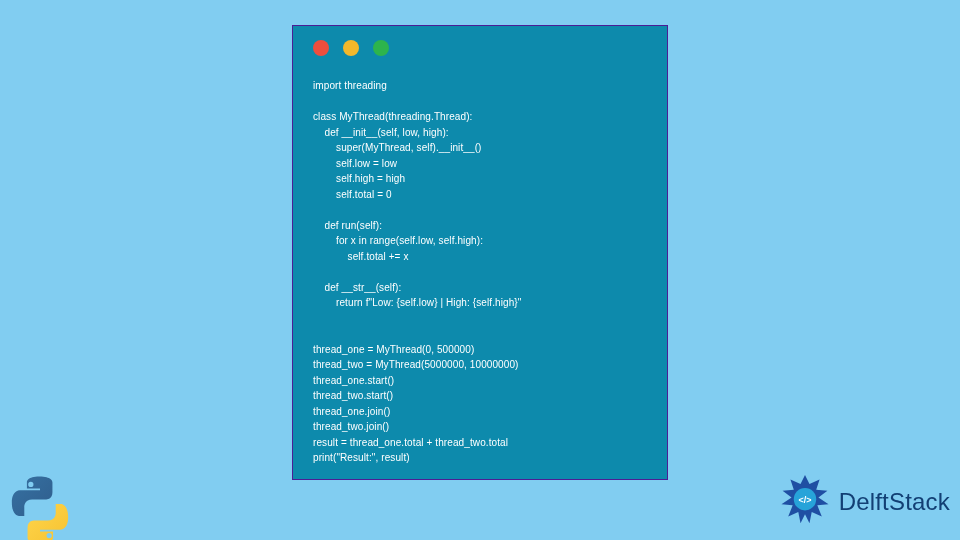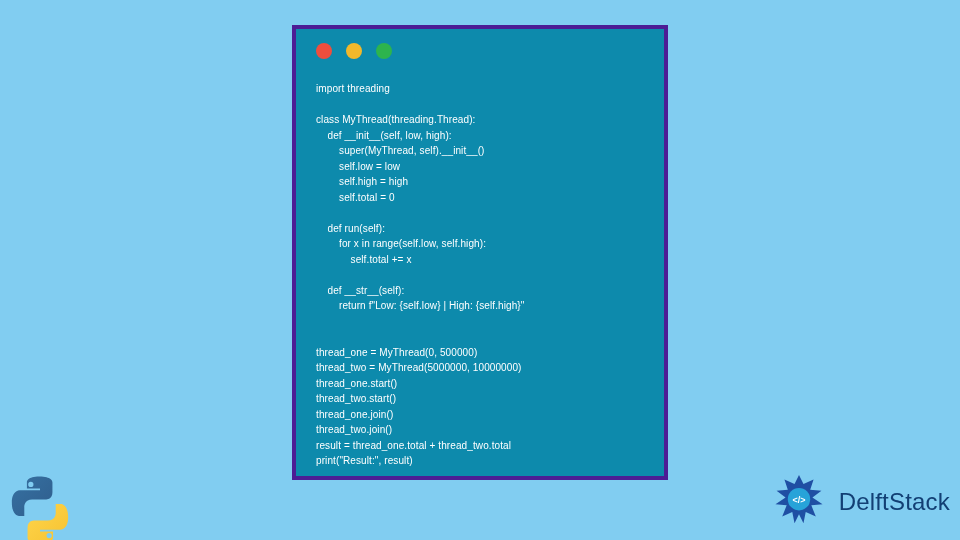--- a/index.html
+++ b/index.html
@@ -12,21 +12,21 @@
     position: relative;
     overflow: hidden;
   }
   .code-window {
     position: absolute;
     left: 292px;
     top: 25px;
     width: 376px;
     height: 455px;
     background: #0d8aac;
-    border: 4px solid #4c1d95;
+    border: 1px solid #4c1d95;
     box-sizing: border-box;
   }
   .traffic-lights {
     display: flex;
     gap: 14px;
     padding: 14px 18px 10px 20px;
   }
   .dot {
     width: 16px;
     height: 16px;
@@ -59,21 +59,20 @@
     align-items: center;
     gap: 6px;
     color: #0c3e74;
   }
   .delft-logo svg { display: block; }
   .delft-text {
     font-size: 24px;
     font-weight: 500;
     color: #123f74;
     letter-spacing: 0.2px;
-    margin-left: 6px;
   }
 </style>
 </head>
 <body>
 
 <div class="code-window">
   <div class="traffic-lights">
     <div class="dot dot-red"></div>
     <div class="dot dot-yellow"></div>
     <div class="dot dot-green"></div>

